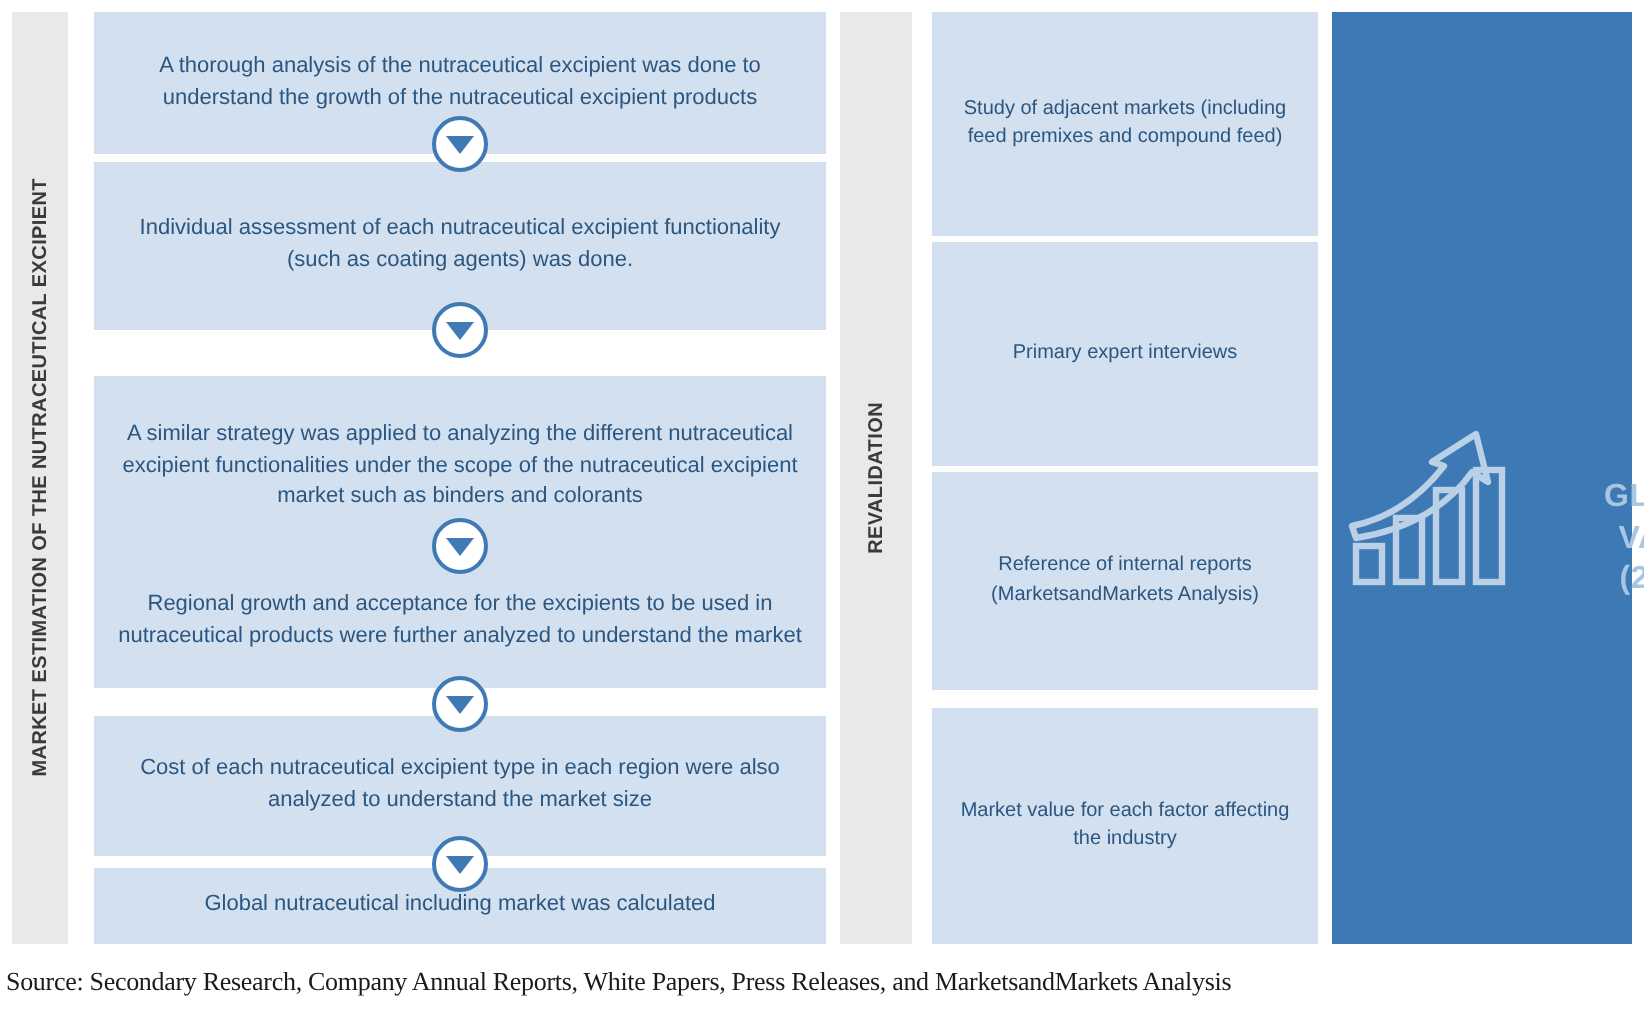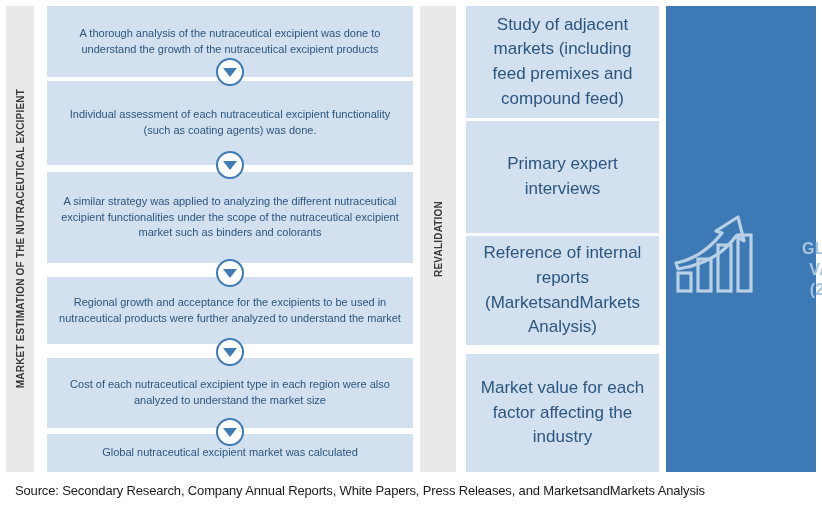--- a/index.html
+++ b/index.html
@@ -77,21 +77,21 @@
     color: #2a5680;
     display: flex;
     align-items: center;
     justify-content: center;
     text-align: center;
     padding: 3px 10px;
     font-size: 11px;
     line-height: 1.42;
   }
   .mid-box {
-    font-size: 17px;
+    font-size: 10px;
     padding: 4px 12px;
     line-height: 1.45;
   }
 
   
   .arrow-node {
     position: absolute;
     width: 28px;
     height: 28px;
     left: 50%;
@@ -158,24 +158,25 @@
   #footer {
     position: absolute;
     left: 0;
     top: 476px;
     width: 822px;
     height: 29px;
     display: flex;
     align-items: center;
     font-size: 13px;
     color: #1b1b1b;
-    padding-left: 15px;
+    padding-left: 3px;
     box-sizing: border-box;
     white-space: nowrap;
     letter-spacing: -0.15px;
+    font-family: Liberation Serif, serif;
   }
 </style>
 </head>
 <body>
 
 <div id="page">
 
   <div id="rail-left" class="rail">
     <span class="rail-text">MARKET ESTIMATION OF THE NUTRACEUTICAL EXCIPIENT</span>
   </div>
@@ -195,21 +196,21 @@
     </div>
 
     <div class="step-box" style="top:75px;height:84px;">
       <span>Individual assessment of each nutraceutical excipient functionality (such as coating agents) was done.</span>
     </div>
 
     <div class="arrow-node" style="top:145px;">
       <span class="tri"></span>
     </div>
 
-    <div class="step-box" style="top:166px;height:91px;justify-content:flex-end;">
+    <div class="step-box" style="top:182px;height:91px;justify-content:flex-end;">
       <span>A similar strategy was applied to analyzing the different nutraceutical excipient functionalities under the scope of the nutraceutical excipient market such as binders and colorants</span>
     </div>
 
     <div class="arrow-node" style="top:253px;">
       <span class="tri"></span>
     </div>
 
     <div class="step-box" style="top:271px;height:67px;justify-content:center;">
       <span>Regional growth and acceptance for the excipients to be used in nutraceutical products were further analyzed to understand the market</span>
     </div>
@@ -220,21 +221,21 @@
 
     <div class="step-box" style="top:352px;height:70px;">
       <span>Cost of each nutraceutical excipient type in each region were also analyzed to understand the market size</span>
     </div>
 
     <div class="arrow-node" style="top:412px;">
       <span class="tri"></span>
     </div>
 
     <div class="step-box" style="top:428px;height:38px;">
-      <span>Global nutraceutical excipient market was calculated</span>
+      <span>Global nutraceutical including market was calculated</span>
     </div>
 
   </div>
 
   <div id="col-mid">
 
     <div class="mid-box" style="top:0px;height:112px;">
       <span>Study of adjacent markets (including feed premixes and compound feed)</span>
     </div>
 

